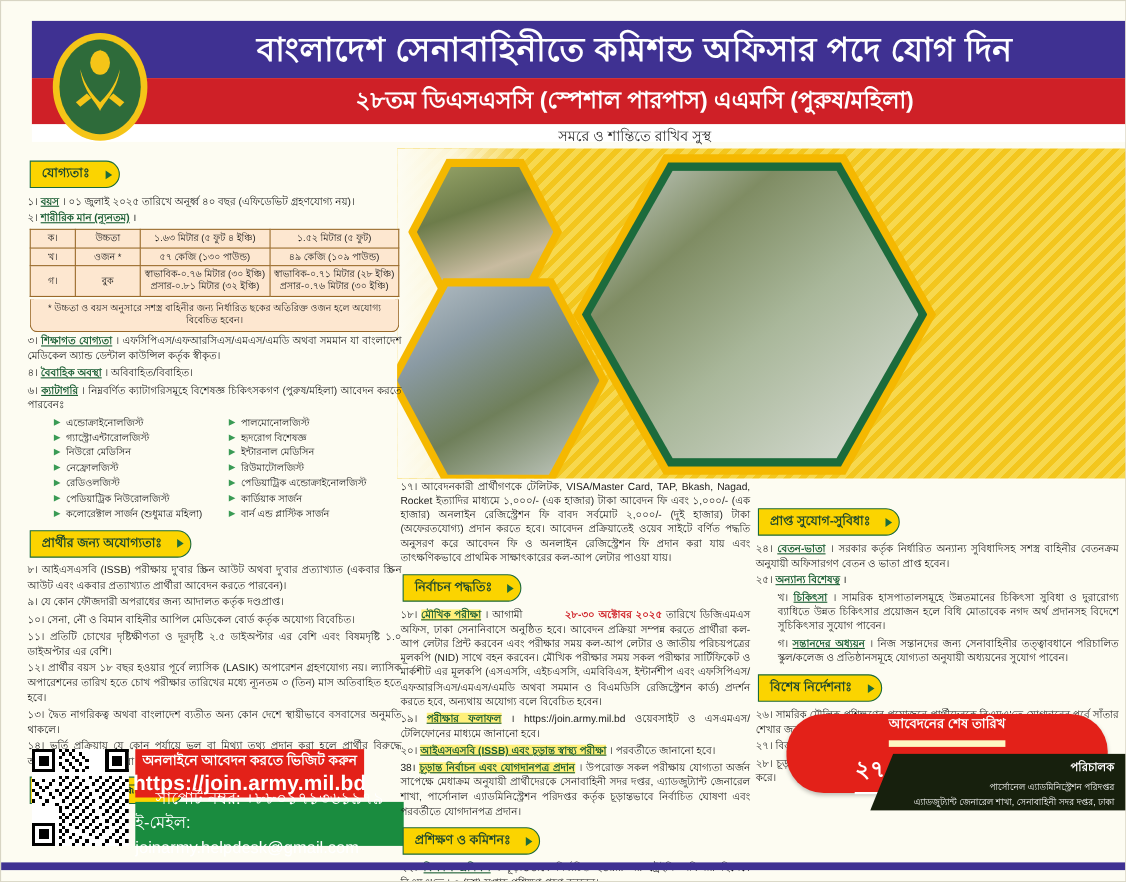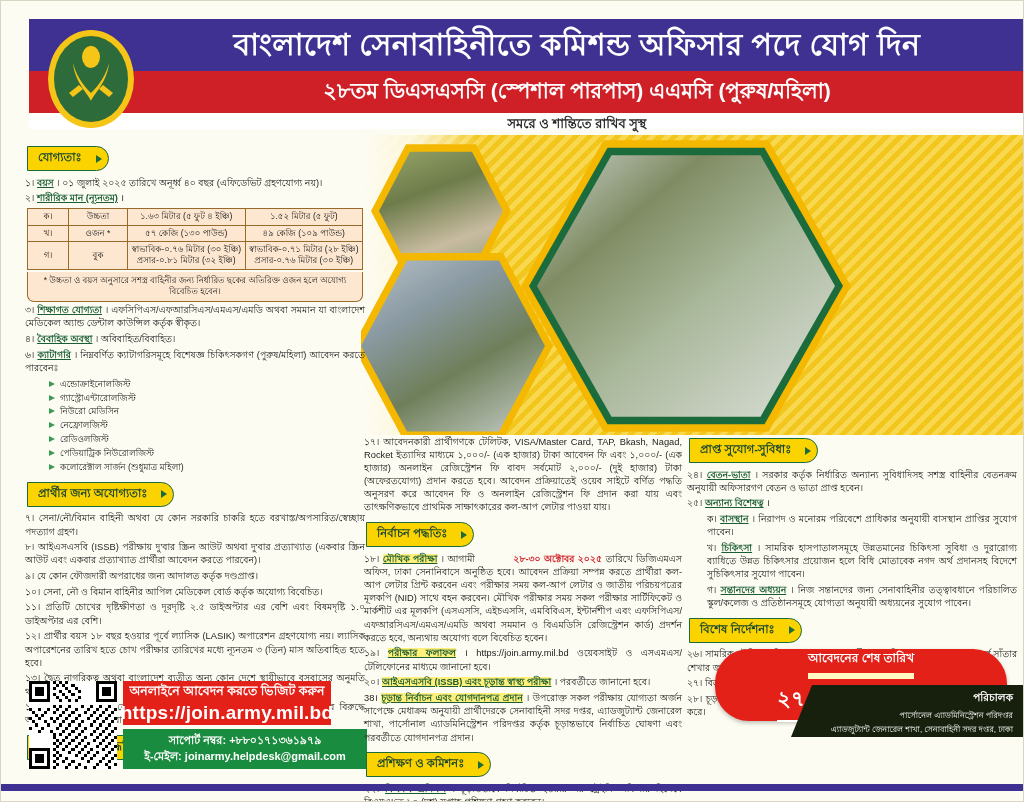--- a/index.html
+++ b/index.html
@@ -29,21 +29,21 @@
     white-space:nowrap;
   }
   .hdr-sub{
     position:absolute;left:140px;top:70px;right:10px;height:42px;
     display:flex;align-items:center;justify-content:center;
     color:#ffffff;font-size:21px;font-weight:bold;white-space:nowrap;
   }
   .hdr-motto{
     position:absolute;left:140px;top:112px;right:10px;height:22px;
     display:flex;align-items:center;justify-content:center;
-    color:#2b2b2b;font-size:13px;font-weight:bold;
+    color:#2b2b2b;font-size:13px;font-weight:normal;
   }
   .crest{
     position:absolute;left:44px;top:26px;width:92px;height:104px;z-index:5;
   }
 
   
   .hero{
     position:absolute;left:360px;top:134px;width:664px;height:300px;
     background:
       repeating-linear-gradient(135deg,#f3c61d 0px,#f3c61d 5px,#f7d84e 5px,#f7d84e 10px);
@@ -64,21 +64,21 @@
   .hex-inner{position:absolute;left:8px;top:8px;right:8px;bottom:8px;}
   .hex-inner2{position:absolute;left:7px;top:7px;right:7px;bottom:7px;}
   .ph-a{background:linear-gradient(160deg,#9aa86b 0%,#6d7c4a 35%,#c8bba0 70%,#8e9a74 100%);}
   .ph-b{background:linear-gradient(150deg,#b9c3c9 0%,#8a9aa3 30%,#6f7f5a 60%,#cdd3cf 100%);}
   .ph-c{background:linear-gradient(140deg,#cfd6d4 0%,#7f8c63 28%,#a9b79a 55%,#dfe3de 100%);}
 
   
   .col{position:absolute;box-sizing:border-box;}
   .col-left{left:24px;top:140px;width:340px;}
   .col-mid{left:363px;top:432px;width:318px;}
-  .col-right{left:686px;top:432px;width:330px;}
+  .col-right{left:686px;top:456px;width:330px;}
 
   
   .sec-head{
     display:inline-block;position:relative;
     background:#fbd400;border:1.5px solid #1c6b3c;
     border-radius:0 14px 14px 0;
     padding:2px 26px 2px 10px;
     font-size:11.5px;font-weight:bold;color:#20492c;
     margin:5px 0 3px 2px;
   }
@@ -138,21 +138,21 @@
     display:flex;flex-direction:column;align-items:center;justify-content:center;
     color:#ffffff;
   }
   .redbar .l1{font-size:12.5px;font-weight:bold;}
   .redbar .l2{font-size:19px;font-weight:bold;letter-spacing:.2px;}
   .greenbar{
     position:absolute;left:96px;top:50px;width:244px;height:40px;background:#1a8c3f;
     display:flex;flex-direction:column;align-items:center;justify-content:center;
     color:#ffffff;line-height:1.45;
   }
-  .greenbar .g1,.greenbar .g2{font-size:11px;font-weight:bold;}
+  .greenbar .g1,.greenbar .g2{font-size:15px;font-weight:normal;}
 
   
   .deadline{
     position:absolute;left:714px;top:648px;width:292px;height:72px;
     background:#e32119;border-radius:34px;
     display:flex;flex-direction:column;align-items:center;justify-content:center;
     color:#ffffff;box-shadow:0 2px 4px rgba(0,0,0,.25);
   }
   .deadline .d1{font-size:12px;font-weight:bold;border-bottom:6px solid #fef9c3;padding-bottom:4px;}
   .deadline .d2{font-size:21px;font-weight:bold;border-bottom:2px solid #ffffff;margin-top:4px;padding-bottom:2px;}
@@ -289,28 +289,33 @@
     <div class="cats">
       <div class="cc">
         <div class="cat">এন্ডোক্রাইনোলজিস্ট</div>
         <div class="cat">গ্যাস্ট্রোএন্টারোলজিস্ট</div>
         <div class="cat">নিউরো মেডিসিন</div>
         <div class="cat">নেফ্রোলজিস্ট</div>
         <div class="cat">রেডিওলজিস্ট</div>
         <div class="cat">পেডিয়াট্রিক নিউরোলজিস্ট</div>
         <div class="cat">কলোরেক্টাল সার্জন (শুধুমাত্র মহিলা)</div>
       </div>
+      <div class="cc">
+        <div class="cat">পালমোনোলজিস্ট</div>
+        <div class="cat">হৃদরোগ বিশেষজ্ঞ</div>
+        <div class="cat">ইন্টারনাল মেডিসিন</div>
+        <div class="cat">রিউমাটোলজিস্ট</div>
+        <div class="cat">পেডিয়াট্রিক এন্ডোক্রাইনোলজিস্ট</div>
+        <div class="cat">কার্ডিয়াক সার্জন</div>
+        <div class="cat">বার্ন এন্ড প্লাস্টিক সার্জন</div>
+      </div>
     </div>
 
     <div class="sec-head">প্রার্থীর জন্য অযোগ্যতাঃ</div>
 
-    <div class="item">
-      <span class="num">৭।</span>
-      <span>সেনা/নৌ/বিমান বাহিনী অথবা যে কোন সরকারি চাকরি হতে বরখাস্ত/অপসারিত/স্বেচ্ছায় পদত্যাগ গ্রহণ।</span>
-    </div>
     <div class="item">
       <span class="num">৮।</span>
       <span>আইএসএসবি (ISSB) পরীক্ষায় দু'বার স্ক্রিন আউট অথবা দু'বার প্রত্যাখ্যাত (একবার স্ক্রিন আউট এবং একবার প্রত্যাখ্যাত প্রার্থীরা আবেদন করতে পারবেন)।</span>
     </div>
     <div class="item">
       <span class="num">৯।</span>
       <span>যে কোন ফৌজদারী অপরাধের জন্য আদালত কর্তৃক দণ্ডপ্রাপ্ত।</span>
     </div>
     <div class="item">
       <span class="num">১০।</span>
@@ -614,25 +619,20 @@
       <span>। সরকার কর্তৃক নির্ধারিত অন্যান্য সুবিধাদিসহ সশস্ত্র বাহিনীর বেতনক্রম অনুযায়ী অফিসারগণ বেতন ও ভাতা প্রাপ্ত হবেন।</span>
     </div>
 
     <div class="item">
       <span class="num">২৫।</span>
       <span class="kw">অন্যান্য বিশেষত্ব</span>
       <span>।</span>
     </div>
 
     <div class="item indent">
-      <span class="num">ক।</span>
-      <span class="kw">বাসস্থান</span>
-      <span>। নিরাপদ ও মনোরম পরিবেশে প্রাধিকার অনুযায়ী বাসস্থান প্রাপ্তির সুযোগ পাবেন।</span>
-    </div>
-    <div class="item indent">
       <span class="num">খ।</span>
       <span class="kw">চিকিৎসা</span>
       <span>। সামরিক হাসপাতালসমূহে উন্নতমানের চিকিৎসা সুবিধা ও দুরারোগ্য ব্যাধিতে উন্নত চিকিৎসার প্রয়োজন হলে বিধি মোতাবেক নগদ অর্থ প্রদানসহ বিদেশে সুচিকিৎসার সুযোগ পাবেন।</span>
     </div>
     <div class="item indent">
       <span class="num">গ।</span>
       <span class="kw">সন্তানদের অধ্যয়ন</span>
       <span>। নিজ সন্তানদের জন্য সেনাবাহিনীর তত্ত্বাবধানে পরিচালিত স্কুল/কলেজ ও প্রতিষ্ঠানসমূহে যোগ্যতা অনুযায়ী অধ্যয়নের সুযোগ পাবেন।</span>
     </div>
 

